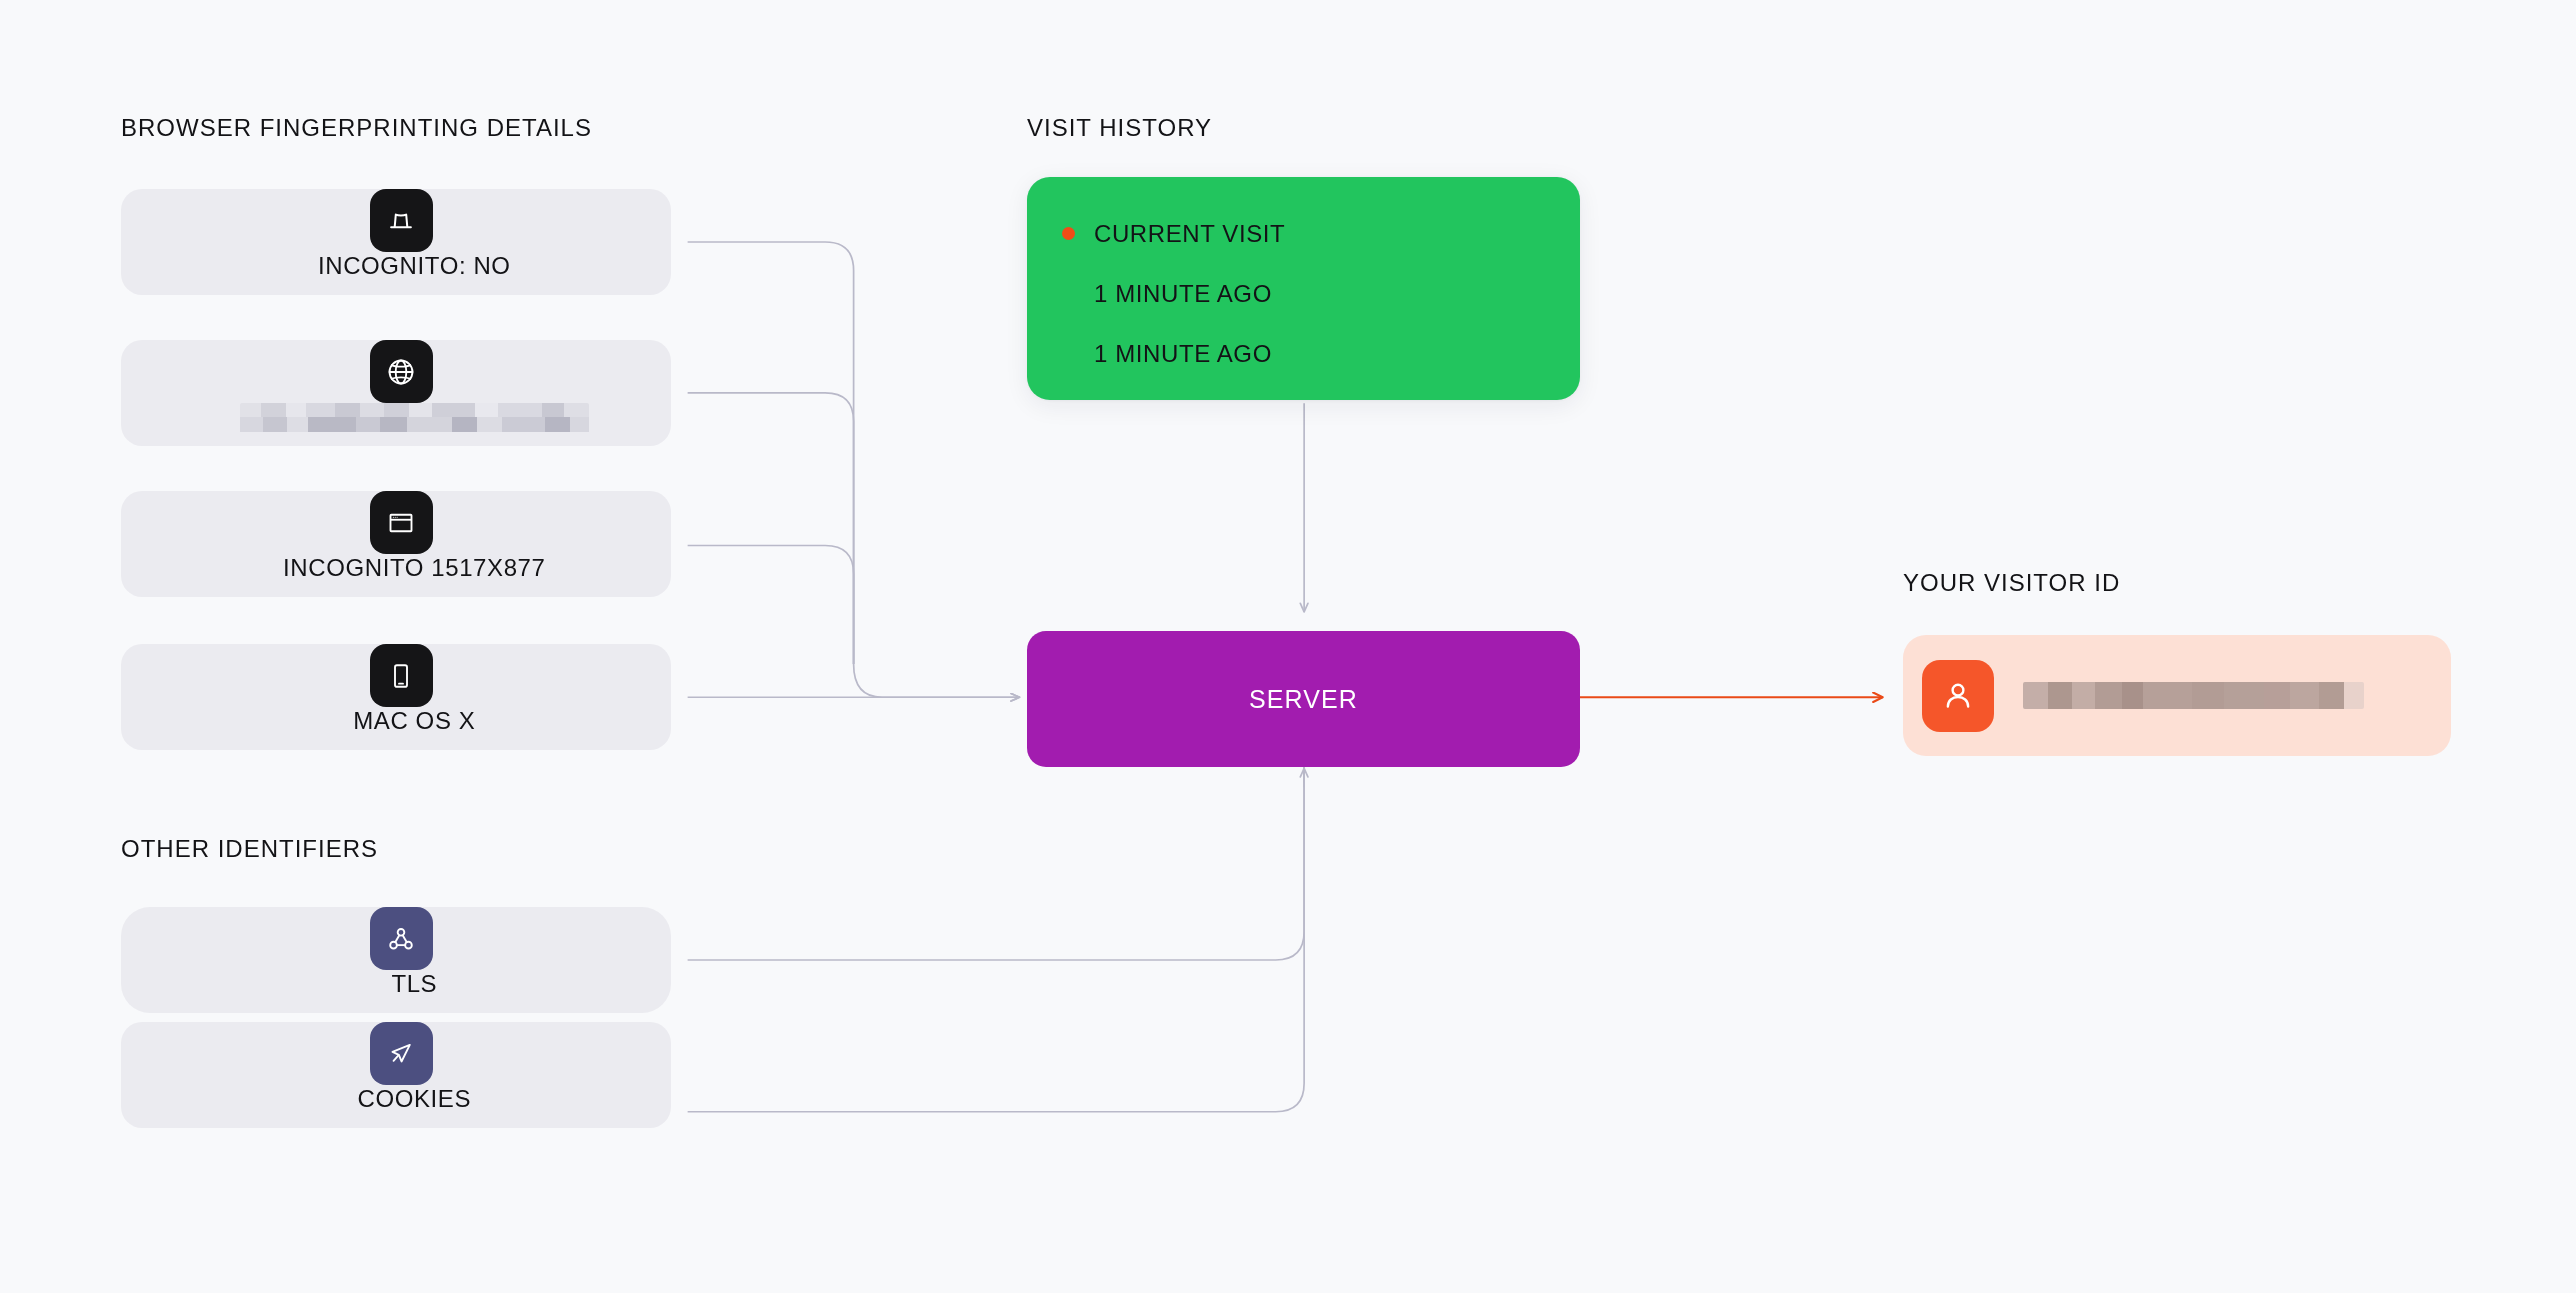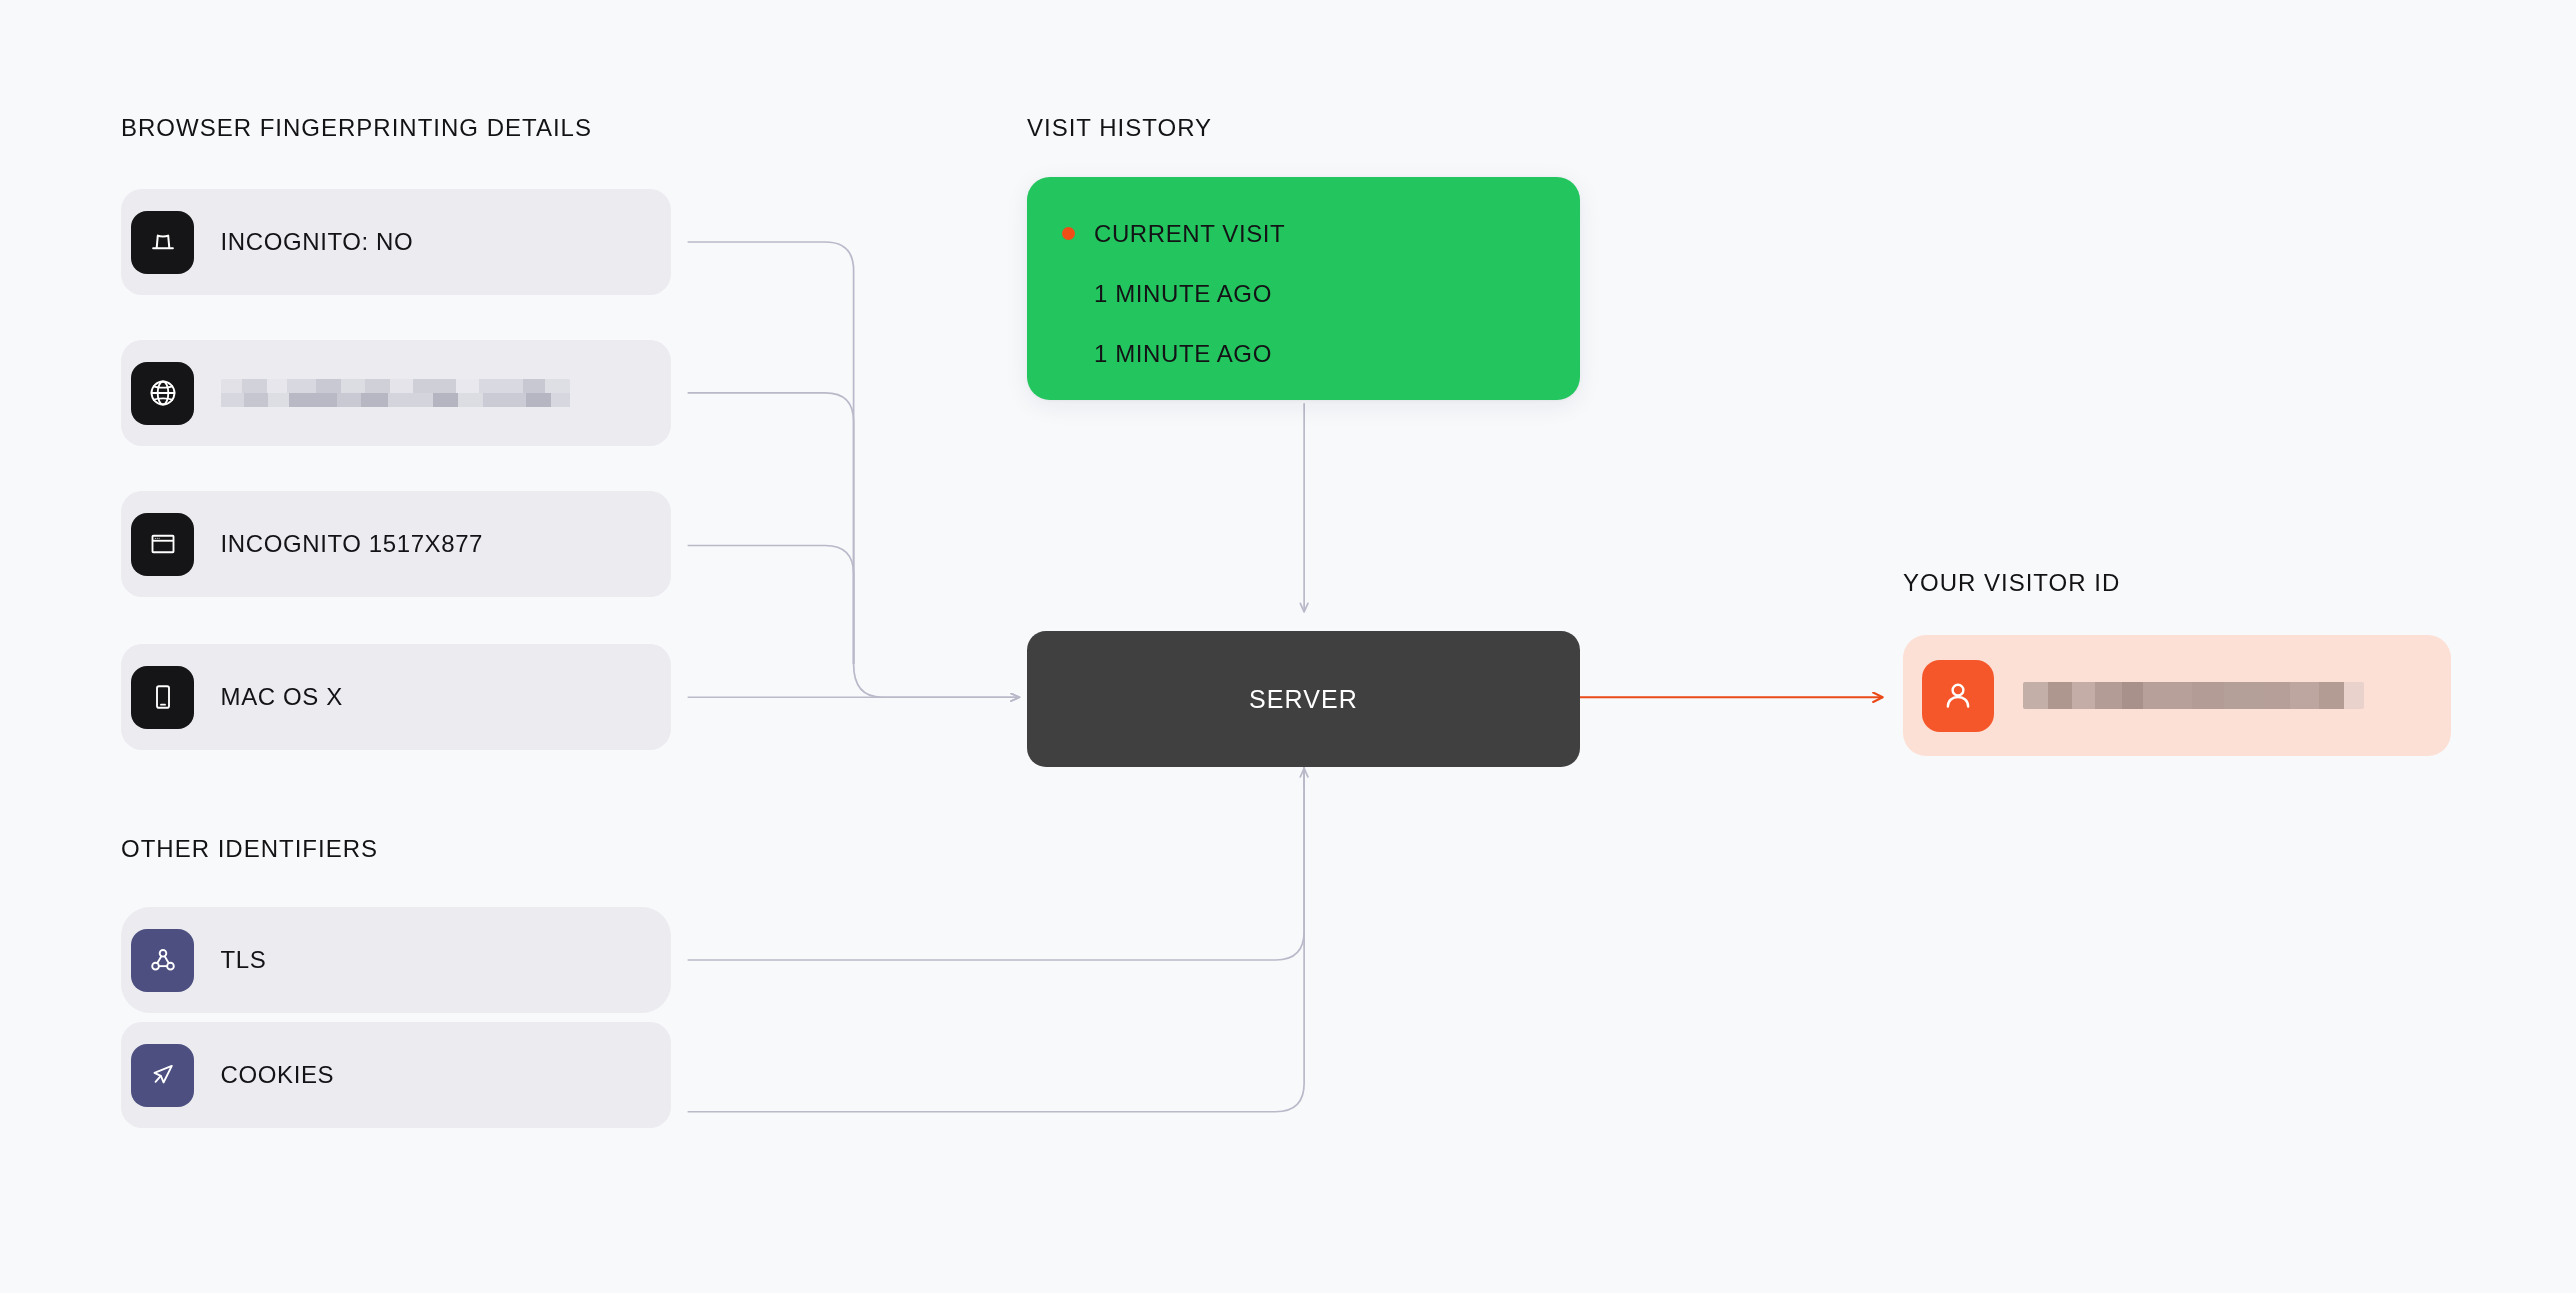--- a/index.html
+++ b/index.html
@@ -30,20 +30,21 @@
   
   .row-card {
     position: absolute;
     width: 550px;
     height: 106px;
     border-radius: 21px;
     background: #ebebf0;
     display: flex;
     align-items: center;
     padding-left: 10px;
+    flex-direction: column;
   }
   .tile {
     width: 63px;
     height: 63px;
     border-radius: 16px;
     background: #151517;
     display: flex;
     align-items: center;
     justify-content: center;
     flex: 0 0 auto;
@@ -142,21 +143,21 @@
     left: 14.2px;
     width: 13.3px;
     height: 13.3px;
     border-radius: 50%;
     background: #f04d17;
   }
 
   
   .server-box {
     position: absolute;
-    background: #404040;
+    background: #a21caf;
     border-radius: 19px;
     display: flex;
     align-items: center;
     justify-content: center;
     color: #ffffff;
     font-size: 25px;
     letter-spacing: 1.1px;
   }
 
   

